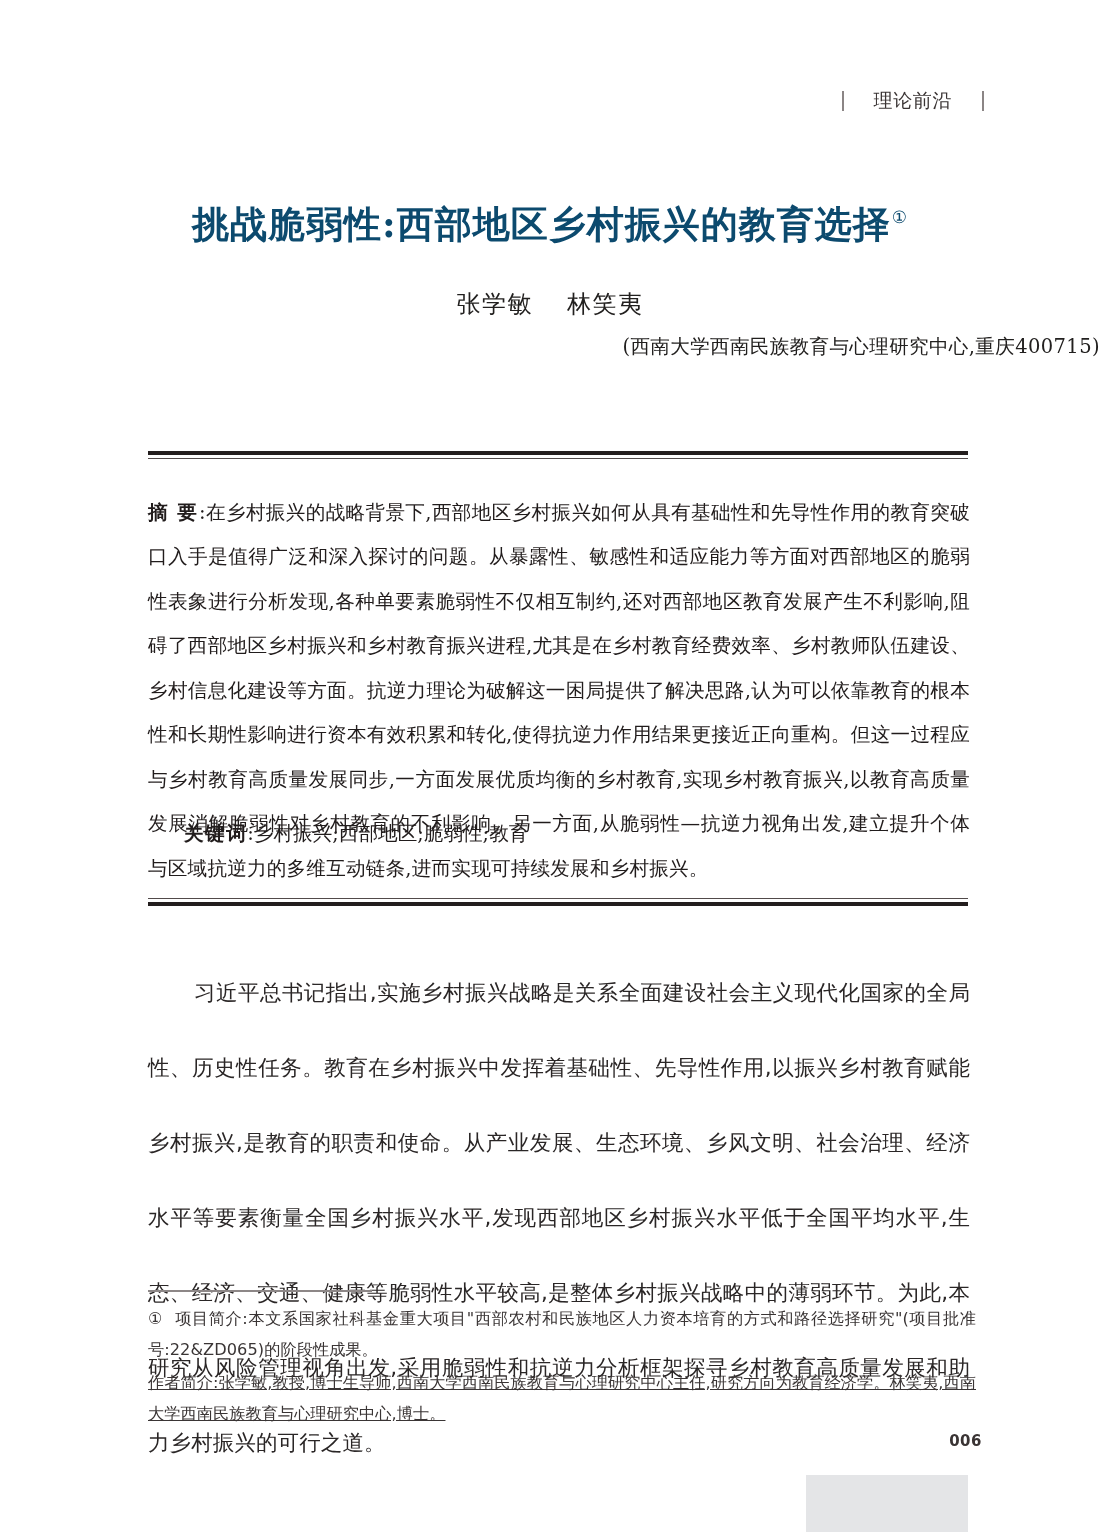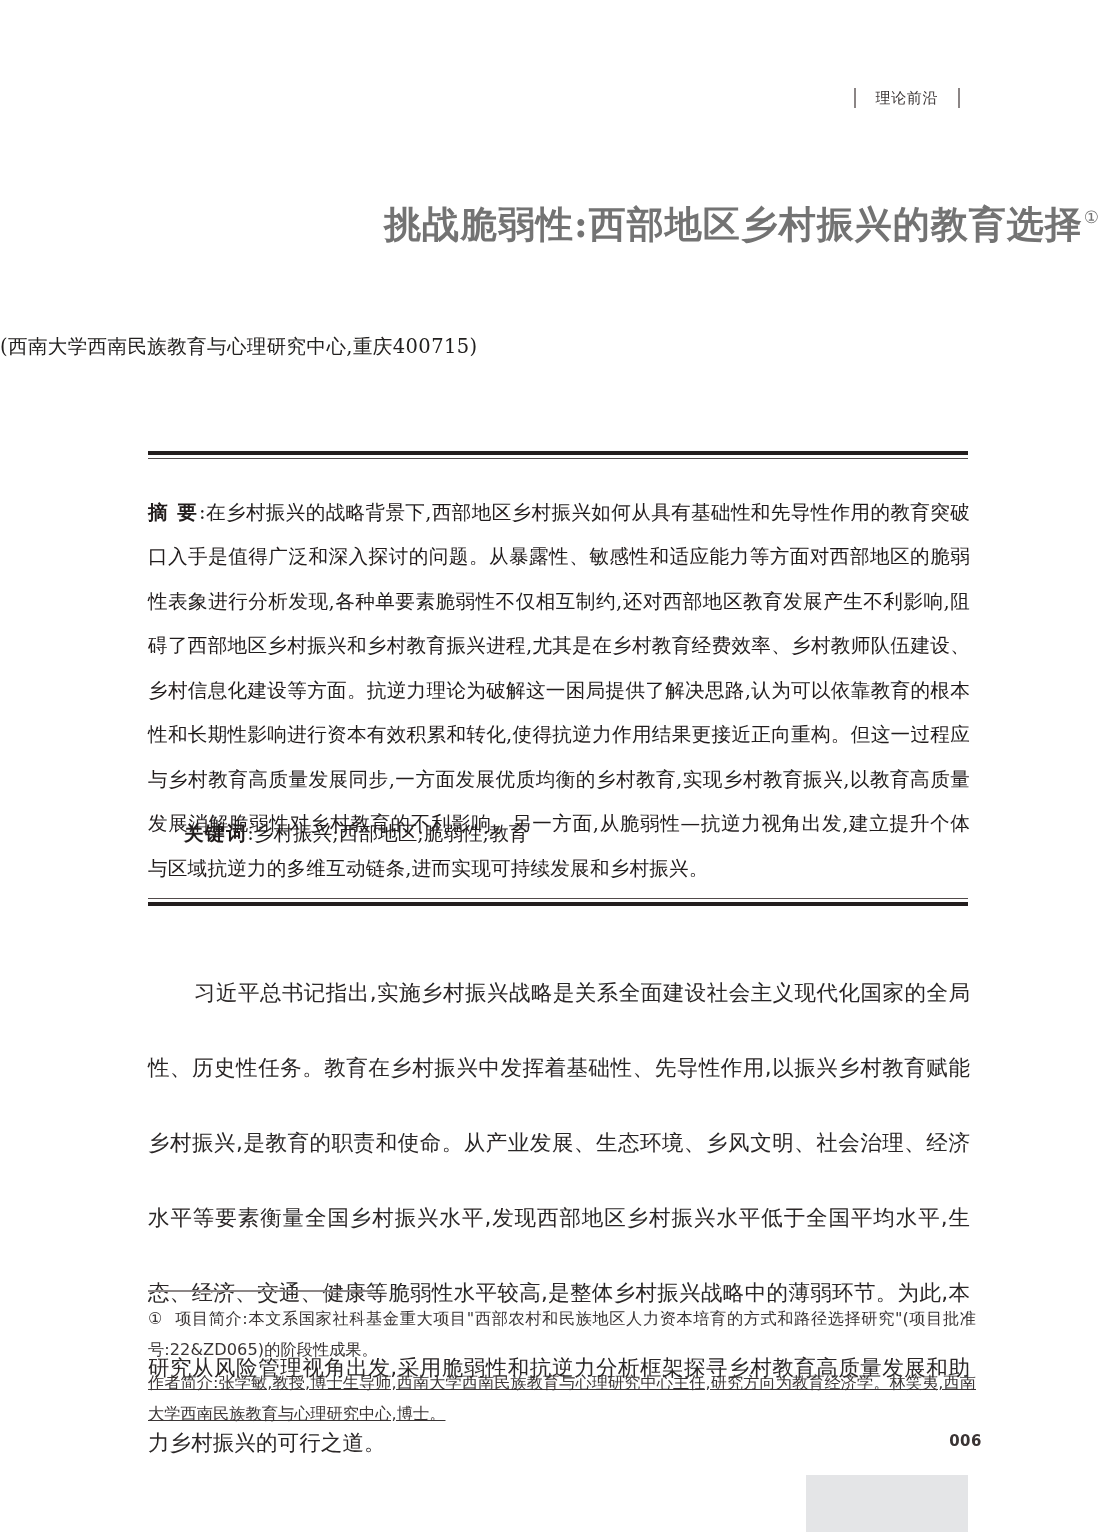--- a/index.html
+++ b/index.html
@@ -20,48 +20,48 @@
     position: absolute;
     inset: 0;
     width: 1100px;
     height: 1532px;
   }
 
   
   .running-head {
     position: absolute;
     top: 88px;
-    right: 140px;
+    right: 116px;
     display: flex;
     align-items: center;
-    gap: 20px;
-    font-family: "DejaVu Sans", "Liberation Sans", sans-serif;
-    font-size: 15px;
+    gap: 30px;
+    font-family: "DejaVu Sans", "Liberation Sans", sans-serif;
+    font-size: 19px;
     letter-spacing: 0.6px;
     color: #3a3434;
   }
   .running-head .rule {
     display: block;
     width: 2px;
     height: 20px;
     background: #8b8585;
   }
 
   
   .title {
     position: absolute;
     top: 175px;
     left: 0;
     right: 0;
-    text-align: right;
+    text-align: center;
     font-family: "DejaVu Serif", "Liberation Serif", serif;
     font-weight: bold;
     font-size: 37px;
     letter-spacing: 1px;
-    color: #737373;
+    color: #0c4a6e;
     white-space: nowrap;
   }
   .title sup {
     font-size: 17px;
     font-weight: normal;
     vertical-align: super;
     margin-left: 1px;
   }
 
   .authors {
@@ -75,21 +75,21 @@
     letter-spacing: 1.5px;
     color: #22201f;
   }
   .authors .gap { display: inline-block; width: 34px; }
 
   .affiliation {
     position: absolute;
     top: 333px;
     left: 0;
     right: 0;
-    text-align: left;
+    text-align: right;
     font-family: "DejaVu Serif", "Liberation Serif", serif;
     font-size: 19.5px;
     letter-spacing: 0.4px;
     color: #22201f;
   }
 
   
   .rule-top {
     position: absolute;
     left: 148px;
@@ -215,20 +215,23 @@
   <div class="running-head">
     <span class="rule"></span>
     <span>理论前沿</span>
     <span class="rule"></span>
   </div>
 
   <h1 class="title">
     <span>挑战脆弱性:西部地区乡村振兴的教育选择</span><sup>①</sup>
   </h1>
 
+  <div class="authors">
+    <span>张学敏</span><span class="gap"></span><span>林笑夷</span>
+  </div>
 
   <div class="affiliation">(西南大学西南民族教育与心理研究中心,重庆400715)</div>
 
   <div class="rule-top">
     <div class="thick"></div>
     <div class="spacer"></div>
     <div class="thin"></div>
   </div>
 
   <div class="abstract-block">

